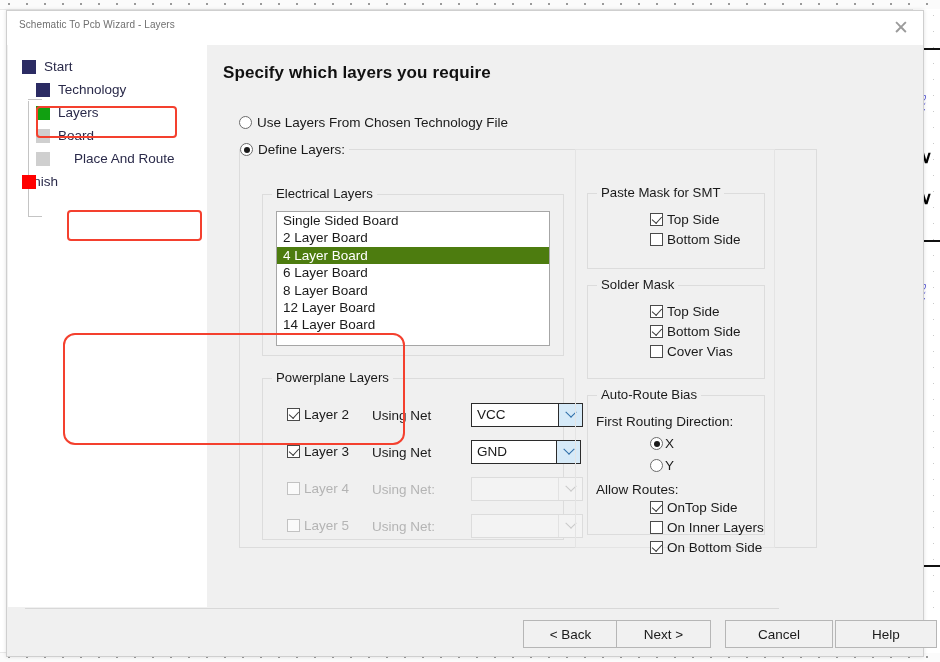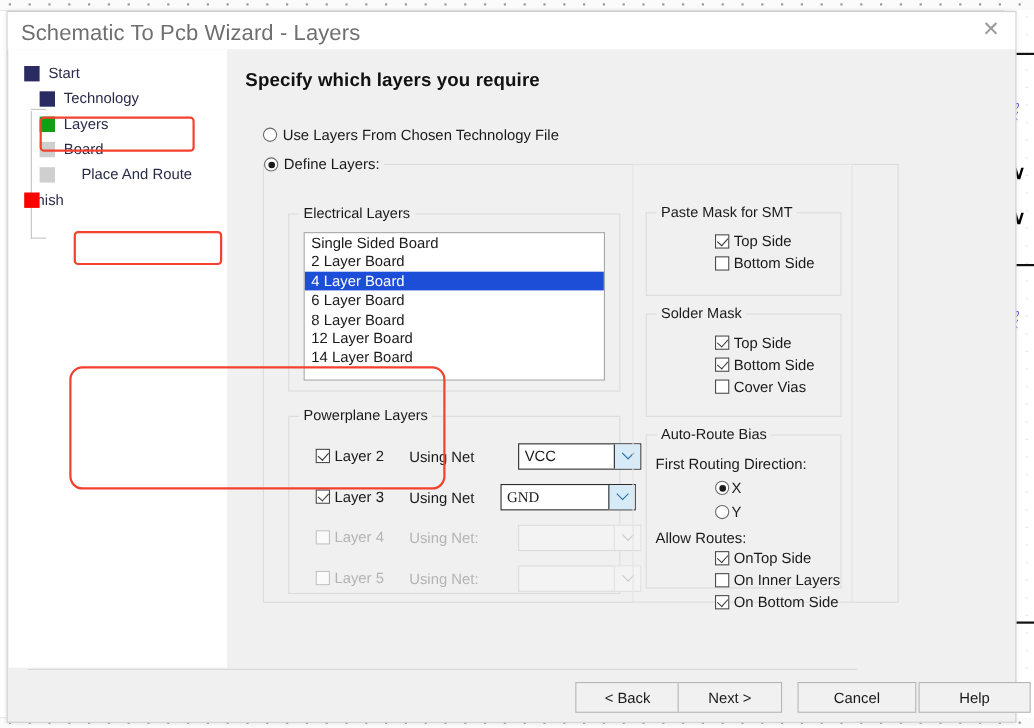--- a/index.html
+++ b/index.html
@@ -24,21 +24,21 @@
   .bg-dot{position:absolute;width:1px;height:1px;background:#c9c9c9;}
 
   
   .dialog{
     position:absolute;left:6px;top:10px;width:916px;height:645px;
     background:#f0f0f0;border:1px solid #cfcfcf;
     box-shadow:0 0 4px rgba(0,0,0,.12);
   }
   .titlebar{position:absolute;left:0;top:0;width:916px;height:34px;background:#ffffff;}
   .title-text{
-    position:absolute;left:12px;top:8px;font-size:20px;color:#6f6f6f;
+    position:absolute;left:12px;top:8px;font-size:10px;color:#6f6f6f;
     letter-spacing:.1px;white-space:nowrap;
   }
   .close-btn{
     position:absolute;right:0;top:0;width:44px;height:33px;
     display:flex;align-items:center;justify-content:center;
     font-size:19px;color:#9b9b9b;font-family:"DejaVu Sans",sans-serif;line-height:1;
     cursor:default;
   }
 
   
@@ -69,21 +69,21 @@
     position:absolute;top:-9px;left:9px;background:#f0f0f0;padding:0 4px;
     font-size:13.2px;color:#1a1a1a;white-space:nowrap;
   }
   .gbox-inner{position:absolute;border:1px solid #dcdcdc;}
 
   
   .listbox{
     position:absolute;background:#fff;border:1px solid #a6a6a6;overflow:hidden;
   }
   .lb-item{height:17.4px;line-height:17.4px;padding-left:6px;font-size:13.5px;color:#1a1a1a;white-space:nowrap;}
-  .lb-item.sel{background:#1d4ed8;color:#ffffff;}
+  .lb-item.sel{background:#4d7c0f;color:#ffffff;}
 
   
   .cb-row{position:absolute;display:flex;align-items:center;}
   .cb{
     width:13px;height:13px;border:1px solid #4a4a4a;background:#fff;box-sizing:border-box;
     position:relative;flex:none;
   }
   .cb.on::after{
     content:"";position:absolute;left:3px;top:0px;width:4.5px;height:8px;
     border:solid #3a3a3a;border-width:0 1.6px 1.6px 0;transform:rotate(42deg);
@@ -420,21 +420,21 @@
                     <i></i>
                   </span>
                 </div>
               </div>
               <div>
                 <div class="cb-row" style="left:24px;top:65px">
                   <span class="cb on"></span>
                   <span class="cb-lbl">Layer 3</span>
                 </div>
                 <div class="plain-lbl" style="left:109px;top:66px">Using Net</div>
-                <div class="combo" style="left:156px;top:61px;width:123px;font-family:Liberation Serif, serif;">
+                <div class="combo" style="left:172px;top:61px;width:110px;">
                   <span class="val">GND</span>
                   <span class="arrow">
                     <i></i>
                   </span>
                 </div>
               </div>
               <div>
                 <div class="cb-row" style="left:24px;top:102px">
                   <span class="cb dis"></span>
                   <span class="cb-lbl dis">Layer 4</span>

